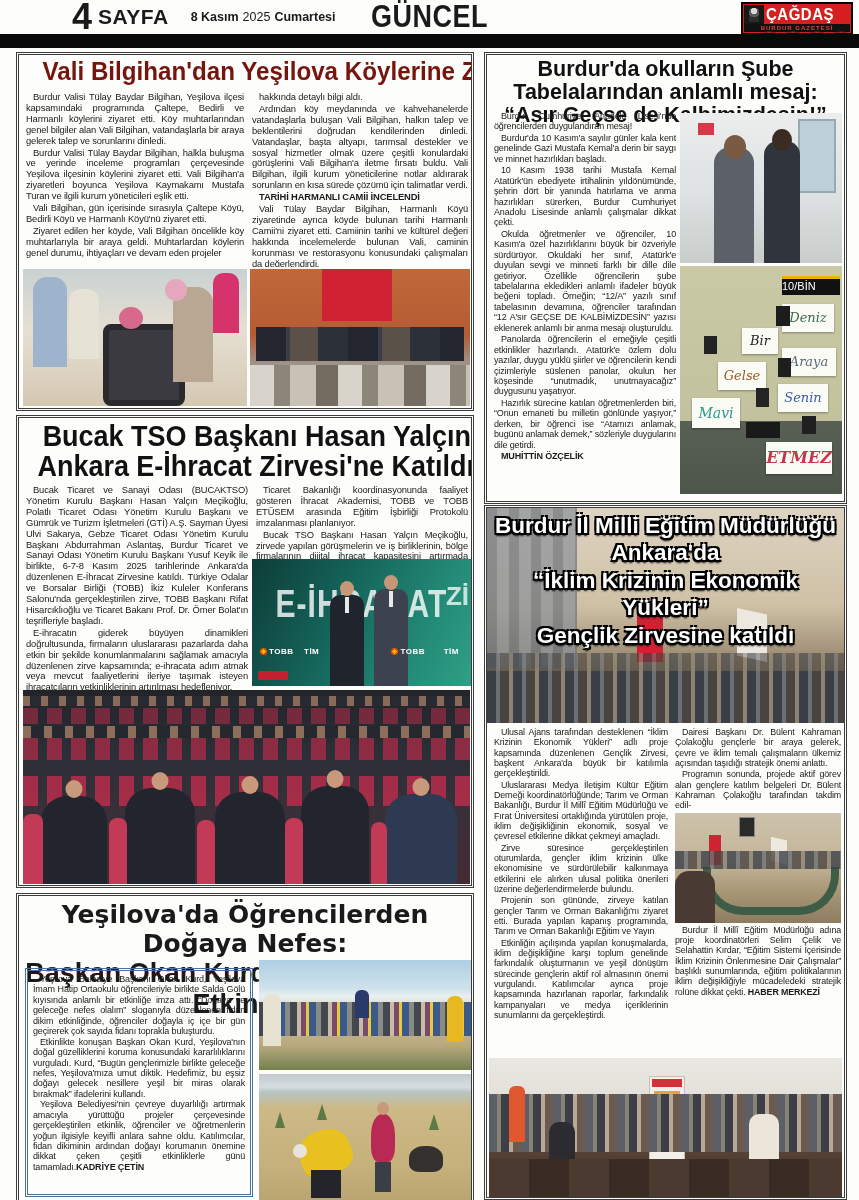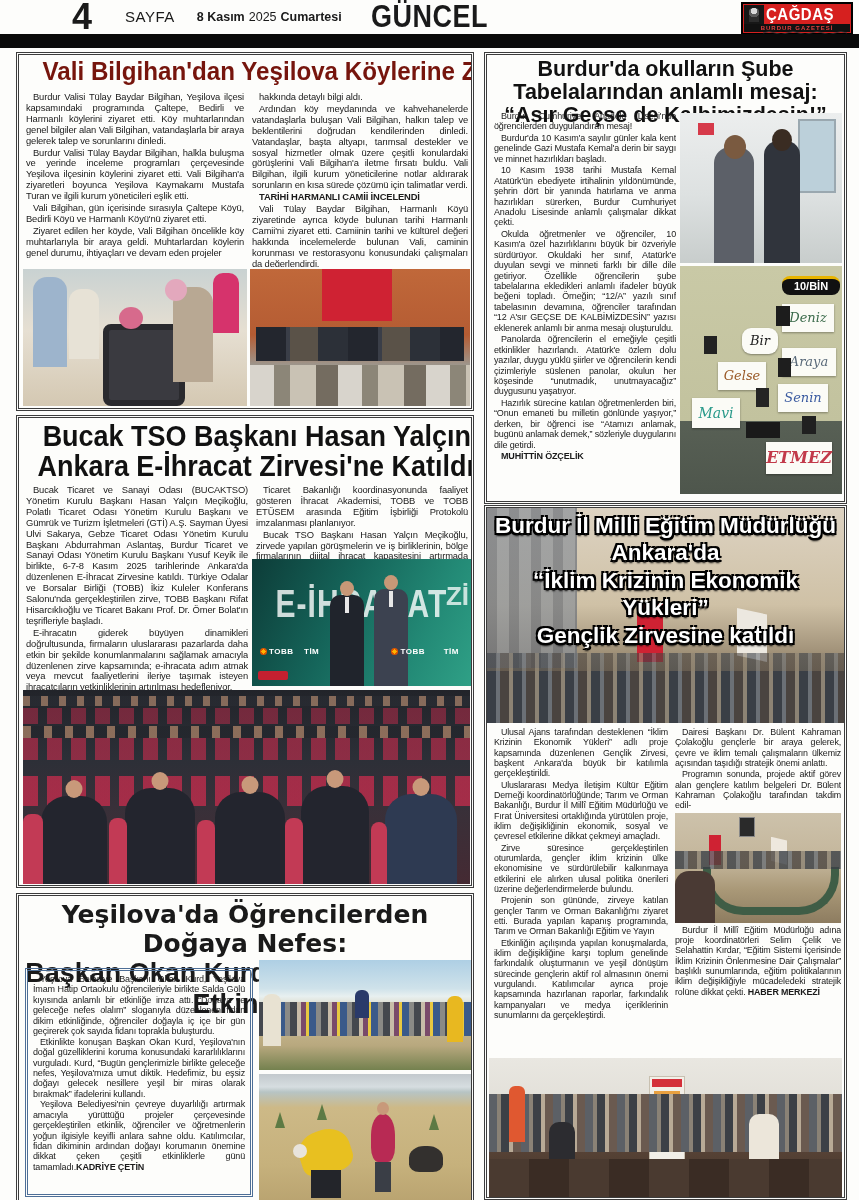--- a/index.html
+++ b/index.html
@@ -2,21 +2,21 @@
 <html><head>
 <meta charset="utf-8">
 <style>
   html,body{margin:0;padding:0;background:#e8e8e4;}
   .page{position:relative;width:859px;height:1200px;background:#fdfdfb;overflow:hidden;
         font-family:"Liberation Sans",sans-serif;color:#1a1a1a;}
   
   .hdr{position:absolute;top:0;left:0;width:859px;height:33px;}
   .hdr-left{position:absolute;left:72px;top:0;height:33px;display:flex;align-items:center;gap:8px;}
   .pagenum{font-size:36px;font-weight:900;line-height:30px;letter-spacing:-2px;}
-  .sayfa{font-size:15px;font-weight:400;letter-spacing:.5px;margin-left:27px;}
+  .sayfa{font-size:21px;font-weight:700;letter-spacing:.5px;}
   .hdr-date{font-size:12.5px;margin-left:14px;display:flex;gap:4px;align-items:center;}
   .hdr-date .b{font-weight:700;}
   .section-title{position:absolute;left:50%;top:2px;transform:translateX(-50%);
         font-size:27px;font-weight:900;letter-spacing:.5px;border-bottom:2px solid #000;
         padding:0 4px 1px 4px;}
   .section-title .condensed{display:inline-block;transform:scaleY(1.15);}
   .logo{position:absolute;right:6px;top:2px;width:108px;height:29px;background:#d6201f;
         border:2px solid #000000;}
   .logo-figbox{position:absolute;left:1px;top:1px;width:20px;height:21px;background:#171717;}
   .logo-figbox::after{content:"";position:absolute;left:5px;top:3px;width:10px;height:14px;
@@ -51,22 +51,22 @@
   
   .a2{left:484px;top:52px;width:363px;height:452px;}
   .a2 .headline{margin:3px 2px 2px 2px;font-size:21.5px;line-height:1.08;}
   .a2-col{left:7px;top:56px;width:182px;height:385px;font-size:9px;}
   .a2-ph-t{left:193px;top:58px;width:162px;height:150px;background:
         linear-gradient(180deg,#eceeee 0%,#dde1e1 55%,#c8cdcc 100%);}
   .a2-ph-b{left:193px;top:211px;width:162px;height:228px;background:
         linear-gradient(180deg,#c9c9a6 0%,#c2c29e 68%,#586055 68%,#4e564c 100%);}
   .card{position:absolute;background:#fbfbf6;box-shadow:0 1px 2px rgba(0,0,0,.35);
         font-family:"DejaVu Serif",serif;font-style:italic;text-align:center;}
-  .classsign{position:absolute;background:#111;color:#fff;font-weight:700;text-align:center;
-        border-top:3px solid #e8b400;border-radius:8px;}
+  .classsign{position:absolute;background:#111;color:#fff;font-weight:400;
+        border-top:3px solid #e8b400;}
   
   .a3{left:16px;top:415px;width:458px;height:473px;}
   .a3 .headline{margin:4px 2px 2px 2px;font-size:29px;line-height:1.02;}
   .a3-c1{left:7px;top:67px;width:222px;height:212px;}
   .a3-c2{left:237px;top:67px;width:212px;height:74px;}
   .a3-ph-men{left:233px;top:141px;width:219px;height:127px;background:
         linear-gradient(115deg,#0d3c38 0%,#15655a 40%,#238a76 75%,#2fa086 100%);}
   .eih-txt{position:absolute;left:0;top:28px;width:100%;text-align:center;font-size:30px;
         font-weight:900;color:rgba(255,255,255,.8);letter-spacing:1px;transform:scaleY(1.3);}
   .eih-zi{position:absolute;right:2px;top:22px;font-size:26px;font-weight:900;color:rgba(255,255,255,.75);}
@@ -196,21 +196,21 @@
       <div class="ph-b" style="right:6px;top:6px;width:34px;height:70px;background:#bcd0da;border:2px solid #9aa8b0;"></div>
       <div class="ph-b" style="left:18px;top:10px;width:16px;height:12px;background:#d63a4a;"></div>
       <div class="ph-b" style="left:34px;top:34px;width:40px;height:116px;background:#5c6068;border-radius:16px 16px 0 0;"></div>
       <div class="ph-b" style="left:44px;top:22px;width:22px;height:24px;border-radius:50%;background:#7a5a40;"></div>
       <div class="ph-b" style="left:84px;top:28px;width:36px;height:122px;background:#30343c;border-radius:14px 14px 0 0;"></div>
       <div class="ph-b" style="left:92px;top:16px;width:20px;height:22px;border-radius:50%;background:#3a2c22;"></div>
     </div>
     <div class="photo a2-ph-b">
       <div class="classsign" style="right:2px;top:10px;width:58px;height:16px;font-size:11px;line-height:15px;">10/BİN</div>
       <div class="card" style="right:8px;top:38px;width:52px;height:28px;font-size:13px;line-height:28px;color:#3a6a4a;">Deniz</div>
-      <div class="card" style="left:62px;top:62px;width:36px;height:26px;font-size:13px;line-height:26px;color:#222;border-radius:9px;">Bir</div>
+      <div class="card" style="left:62px;top:62px;width:36px;height:26px;font-size:13px;line-height:26px;color:#222;">Bir</div>
       <div class="card" style="right:6px;top:82px;width:54px;height:28px;font-size:13px;line-height:28px;color:#5a6a7a;">Araya</div>
       <div class="card" style="left:38px;top:96px;width:48px;height:28px;font-size:13px;line-height:28px;color:#9a5a28;">Gelse</div>
       <div class="card" style="right:14px;top:118px;width:50px;height:28px;font-size:13px;line-height:28px;color:#3a5aa0;">Senin</div>
       <div class="card" style="left:12px;top:132px;width:48px;height:30px;font-size:14px;line-height:30px;color:#2a9a8a;font-style:italic;">Mavi</div>
       <div class="card" style="right:10px;top:176px;width:66px;height:32px;font-size:16px;line-height:32px;color:#c23a4a;font-weight:700;margin-left:28px;">ETMEZ</div>
       <div class="ph-b" style="left:96px;top:40px;width:14px;height:20px;background:#1c1c1c;"></div>
       <div class="ph-b" style="left:24px;top:70px;width:13px;height:18px;background:#222;"></div>
       <div class="ph-b" style="left:98px;top:92px;width:13px;height:19px;background:#1e1e1e;"></div>
       <div class="ph-b" style="left:76px;top:122px;width:13px;height:19px;background:#242424;"></div>
       <div class="ph-b" style="left:66px;top:156px;width:34px;height:16px;background:#1a1a1a;"></div>

